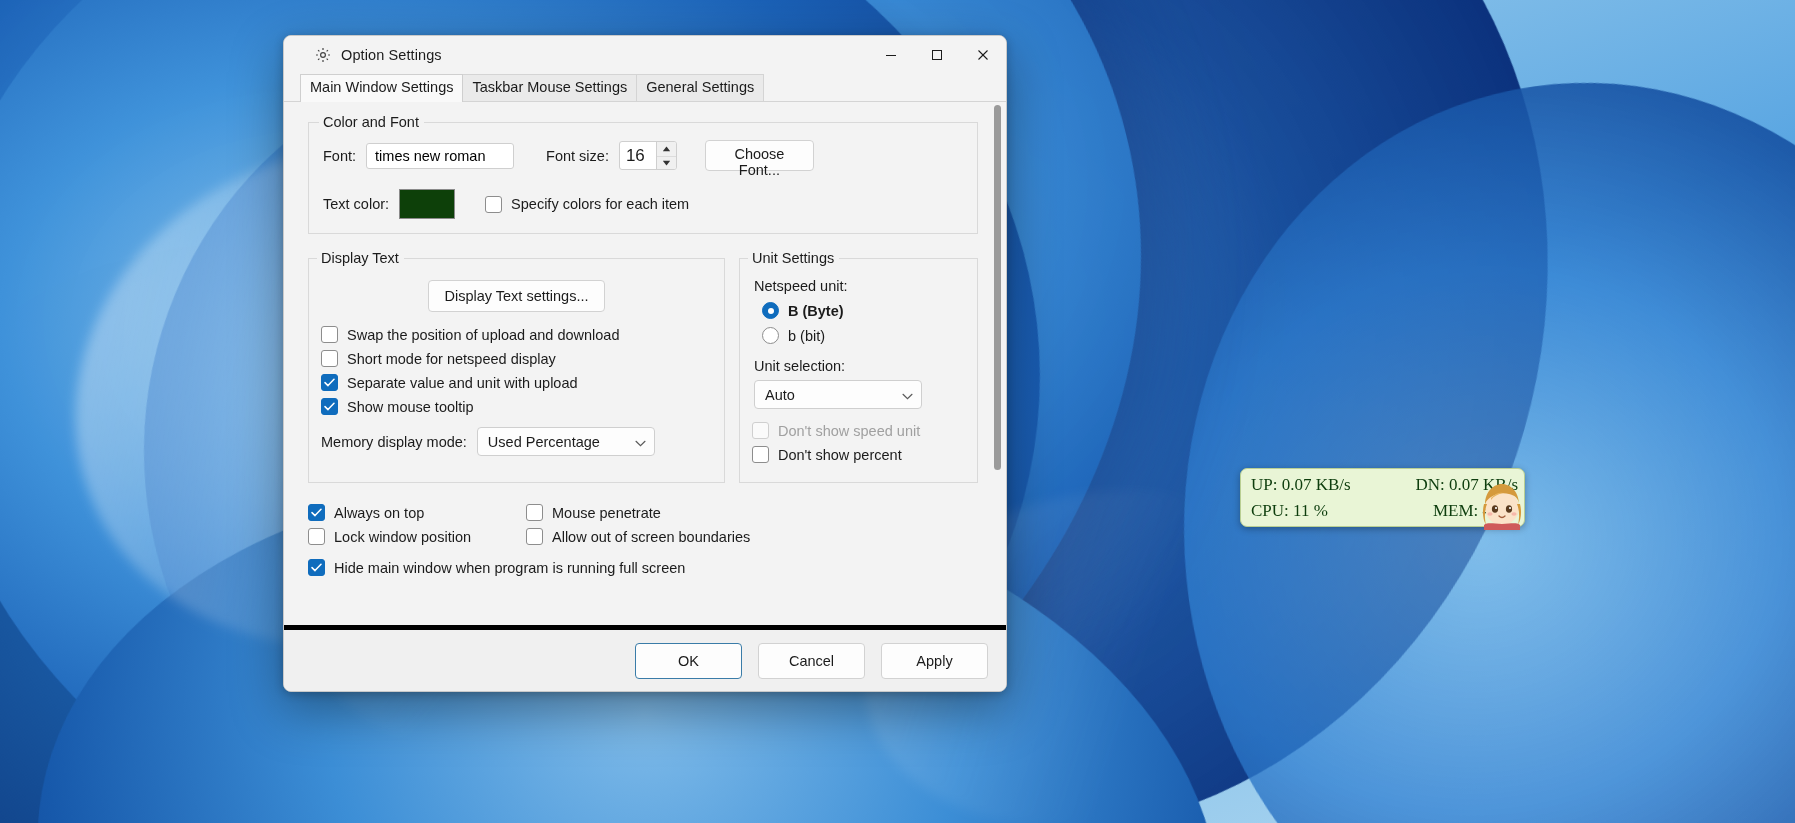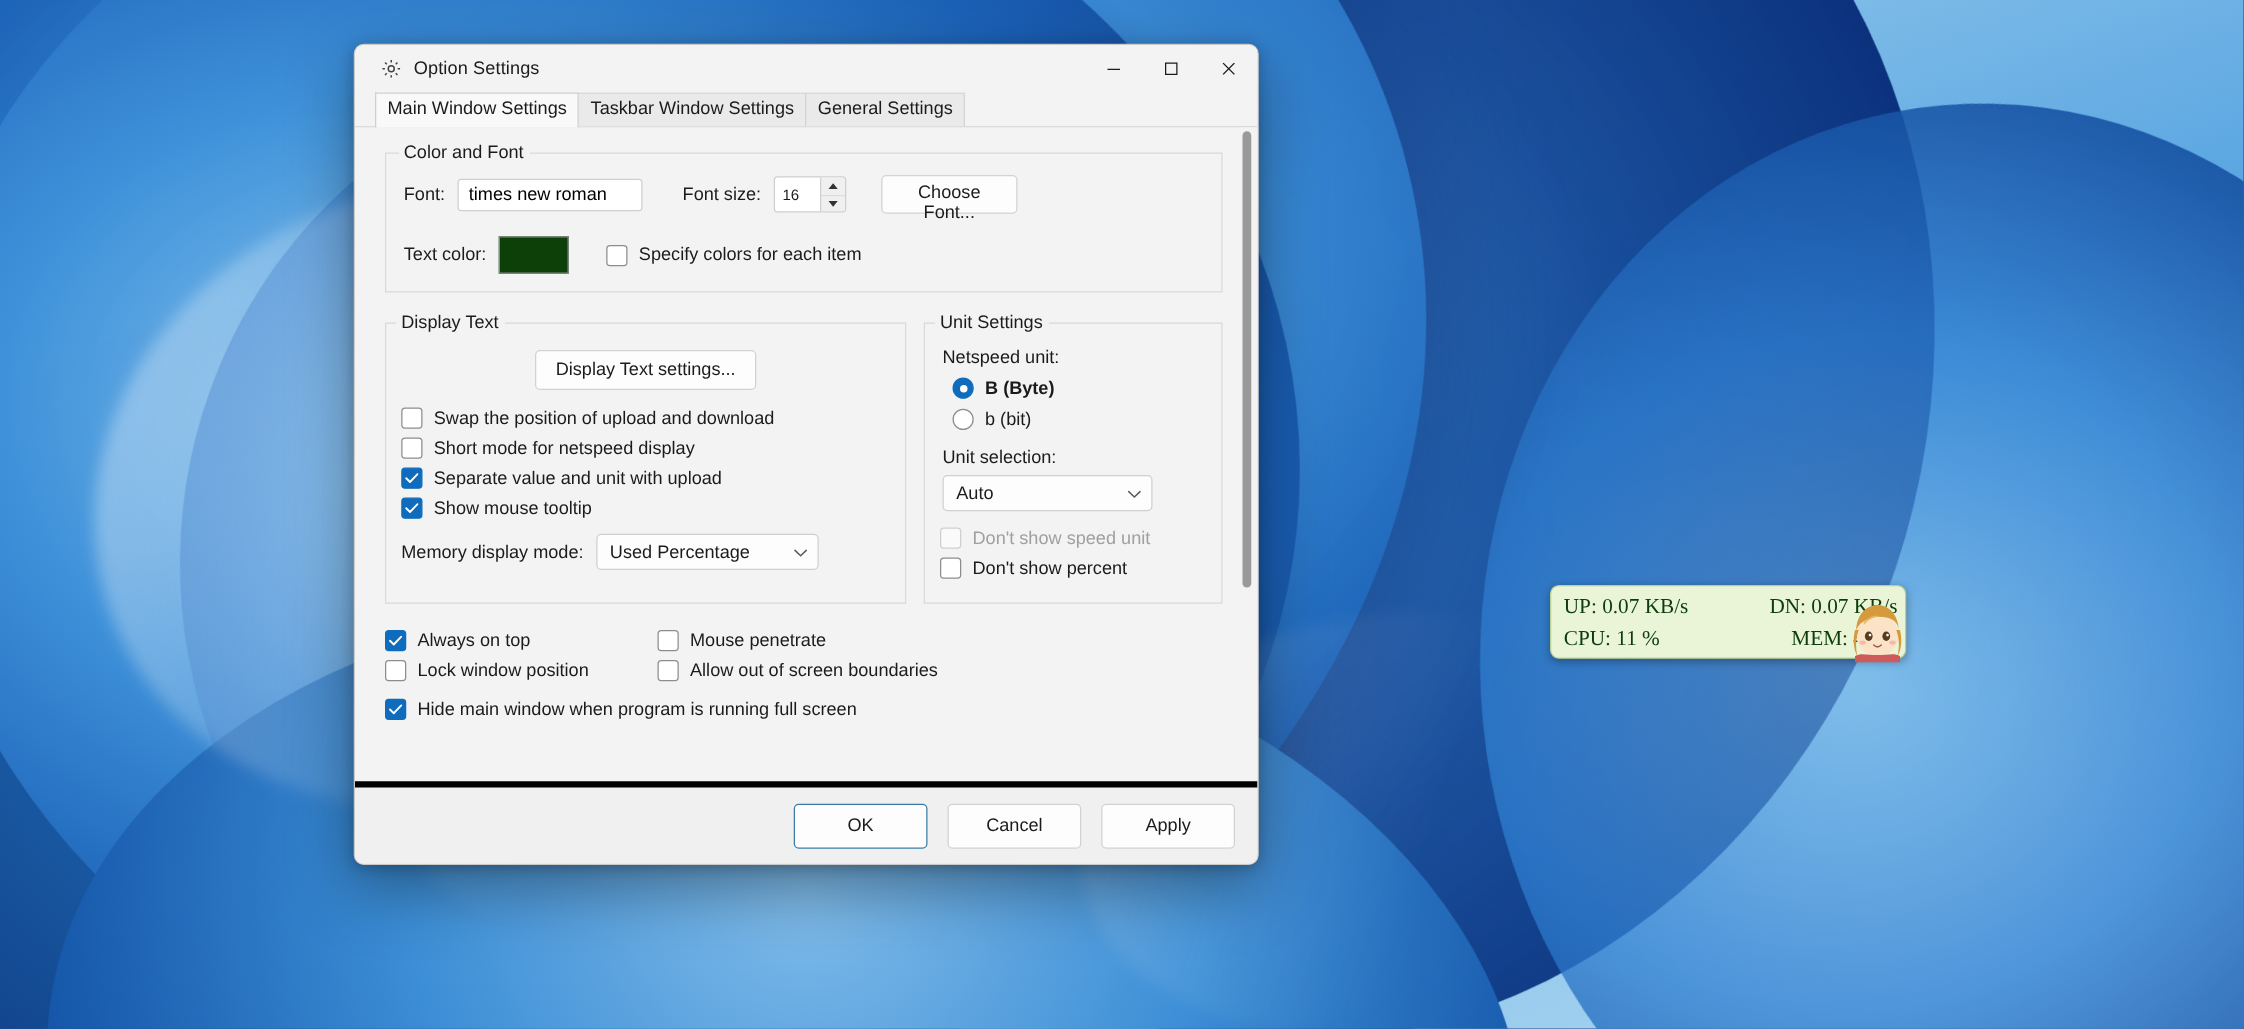--- a/index.html
+++ b/index.html
@@ -81,21 +81,21 @@
     border:1px solid #c9c9c9;
     border-radius:8px;
     box-shadow:0 18px 52px rgba(0,0,0,0.38), 0 2px 10px rgba(0,0,0,0.22);
     display:flex; flex-direction:column;
     overflow:hidden;
   }
   .titlebar {
     height:38px; flex:0 0 38px;
     display:flex; align-items:center;
     background:#f3f3f3;
-    padding-left:20px;
+    padding-left:30px;
     position:relative;
   }
   .title-icon { width:18px; height:18px; margin-right:9px; display:block; flex:0 0 18px; }
   .title-text {
     font-size:14.5px; color:#1b1b1b; letter-spacing:.1px;
     white-space:nowrap;
   }
   .win-controls { position:absolute; right:0; top:0; height:38px; display:flex; }
   .win-btn {
     width:46px; height:38px; display:flex; align-items:center; justify-content:center;
@@ -159,21 +159,21 @@
     background:#fff; border:1px solid #cfcfcf; border-radius:3px;
     padding:4px 8px; outline:none;
   }
   .spin {
     display:flex; align-items:stretch;
     border:1px solid #cfcfcf; border-radius:3px; background:#fff;
     height:29px; overflow:hidden;
   }
   .spin input {
     width:36px; border:none; outline:none; background:transparent;
-    font-family:"Liberation Sans", sans-serif; font-size:12px; color:#1b1b1b;
+    font-family:"Liberation Sans", sans-serif; font-size:17px; color:#1b1b1b;
     padding:0 6px;
   }
   .spin-btns { display:flex; flex-direction:column; width:20px; border-left:1px solid #cfcfcf; background:#f0f0f0; }
   .spin-btn { flex:1 1 50%; display:flex; align-items:center; justify-content:center; }
   .spin-btn + .spin-btn { border-top:1px solid #dcdcdc; }
 
   button.btn {
     font-family:"Liberation Sans", sans-serif;
     font-size:14.5px; color:#1b1b1b;
     background:#fdfdfd; border:1px solid #d2d2d2; border-radius:4px;
@@ -300,21 +300,21 @@
         <svg width="12" height="12" viewBox="0 0 12 12" stroke="#1b1b1b" stroke-width="1.1">
             <line x1="1.5" y1="1.5" x2="10.5" y2="10.5"></line>
             <line x1="10.5" y1="1.5" x2="1.5" y2="10.5"></line>
           </svg>
       </div>
     </div>
   </div>
 
   <div class="tabstrip">
     <div class="tab active">Main Window Settings</div>
-    <div class="tab">Taskbar Window Settings</div>
+    <div class="tab">Taskbar Mouse Settings</div>
     <div class="tab">General Settings</div>
   </div>
 
   <div class="content-wrap">
     <div class="content">
 
       <fieldset class="group">
         <legend>Color and Font</legend>
 
         <div class="row" style="gap:10px;">

